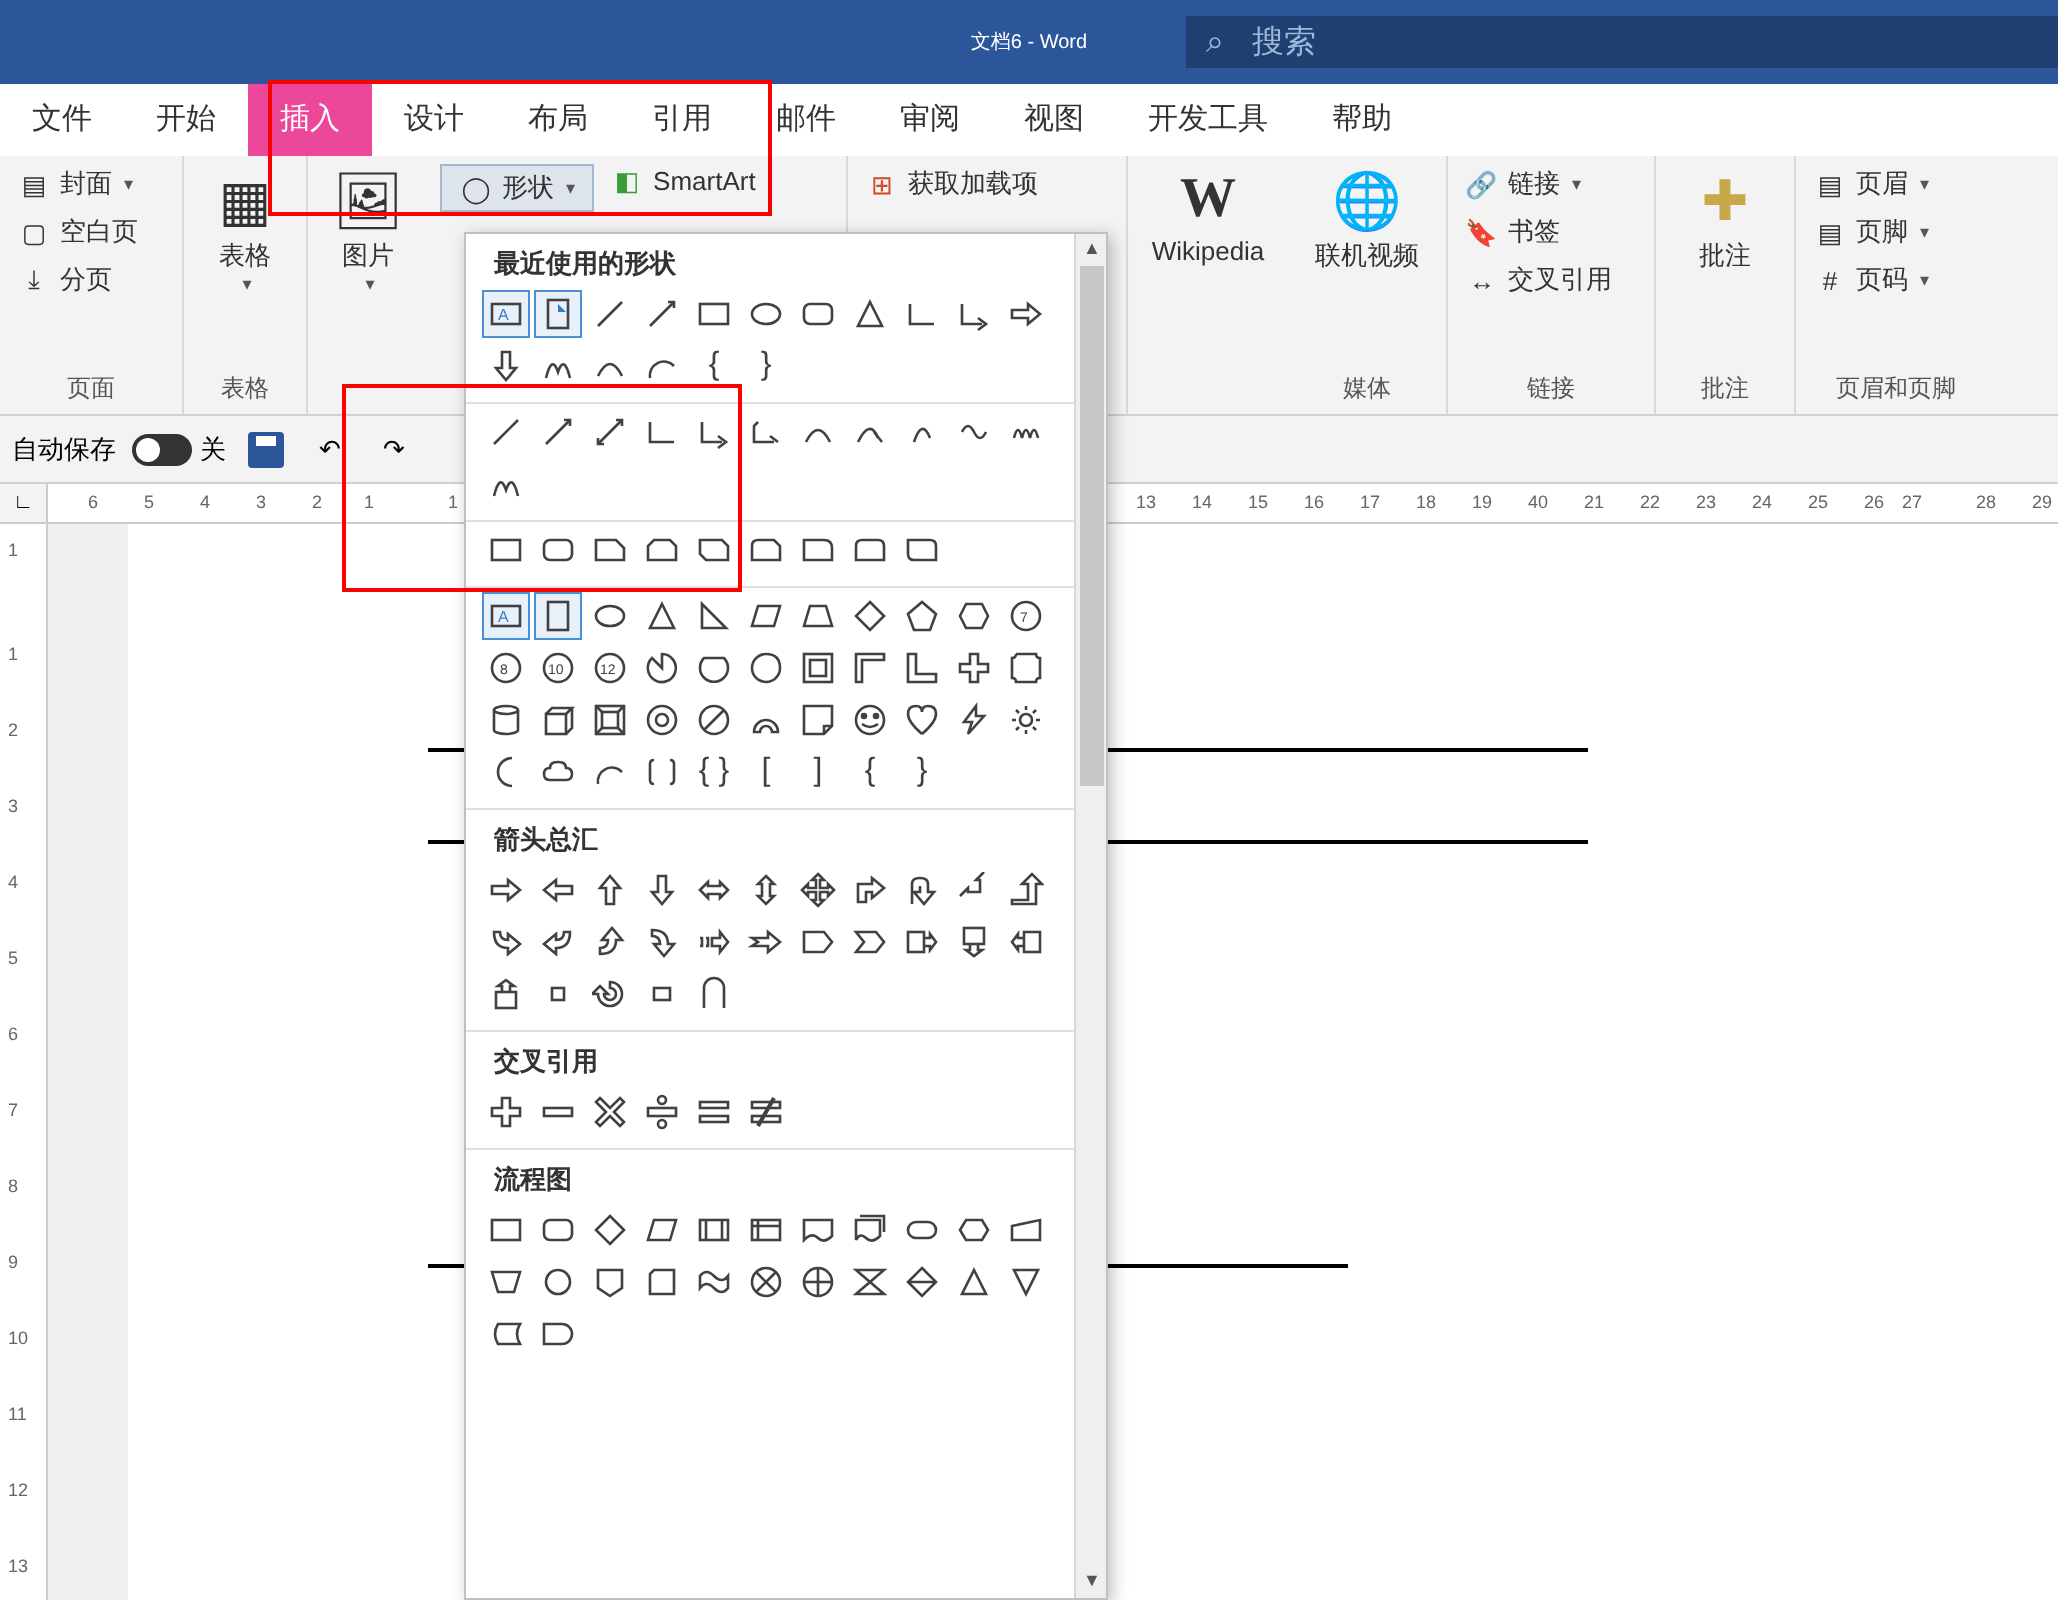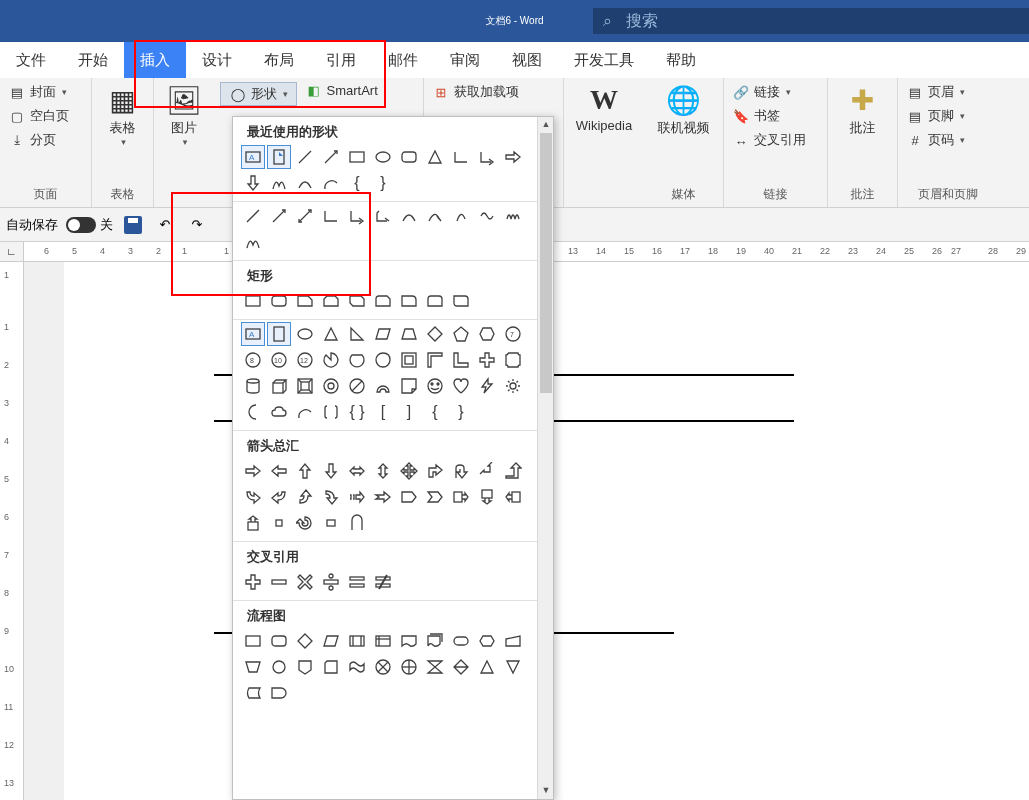--- a/index.html
+++ b/index.html
@@ -8,21 +8,21 @@
 
 .titlebar { height: 42px; background: #2b579a; color: #fff; display: flex; align-items: center; position: relative; }
 .title-text { position: absolute; left: 50%; transform: translateX(-50%); font-size: 10px; }
 .searchbox { position: absolute; right: 0; top: 8px; width: 436px; height: 26px; background: #1e3f6f; display: flex; align-items: center; padding: 0 10px; }
 .searchbox .mag { color: #9bb8db; font-size: 16px; margin-right: 14px; }
 .searchbox .ph { color: #9bb8db; font-size: 16px; }
 
 
 .tabs { height: 36px; background: #fff; display: flex; align-items: center; border-bottom: 0; position: relative; }
 .tab { padding: 0 16px; height: 36px; line-height: 36px; font-size: 15px; color: #333; cursor: pointer; }
-.tab.active { background: #3b82f6; color: #fff; }
+.tab.active { background: #ec4899; color: #fff; }
 .red-box-tabs { position: absolute; top: -2px; left: 134px; width: 252px; height: 68px; border: 2px solid red; pointer-events: none; z-index: 50; }
 .red-box-lines { position: absolute; top: 192px; left: 171px; width: 200px; height: 104px; border: 2px solid red; pointer-events: none; z-index: 50; }
 
 
 .ribbon { height: 130px; background: #f3f3f3; display: flex; border-bottom: 1px solid #d0d0d0; position: relative; }
 .group { border-right: 1px solid #d8d8d8; display: flex; flex-direction: column; justify-content: space-between; padding: 4px 6px 2px 6px; }
 .group-label { text-align: center; font-size: 12px; color: #555; padding: 2px 0; }
 .group-body { display: flex; flex-direction: column; gap: 4px; flex: 1; }
 .vbtn { display: flex; flex-direction: column; align-items: center; font-size: 13px; color: #333; cursor: pointer; padding: 2px 4px; }
 .vbtn .ico { font-size: 28px; margin-bottom: 2px; }
@@ -440,21 +440,20 @@
         </svg>
       </div>
     <div class="shape-cell">
         <svg>
           <path d="M3 15 Q6 3 9 12 Q12 3 15 15"></path>
         </svg>
       </div>
   </div>
 
   <div class="section-sep"></div>
-  <div class="cat">矩形</div>
   <div class="shape-grid">
     <div class="shape-cell">
         <svg>
           <rect x="2" y="4" width="14" height="10"></rect>
         </svg>
       </div>
     <div class="shape-cell">
         <svg>
           <rect x="2" y="4" width="14" height="10" rx="3"></rect>
         </svg>

